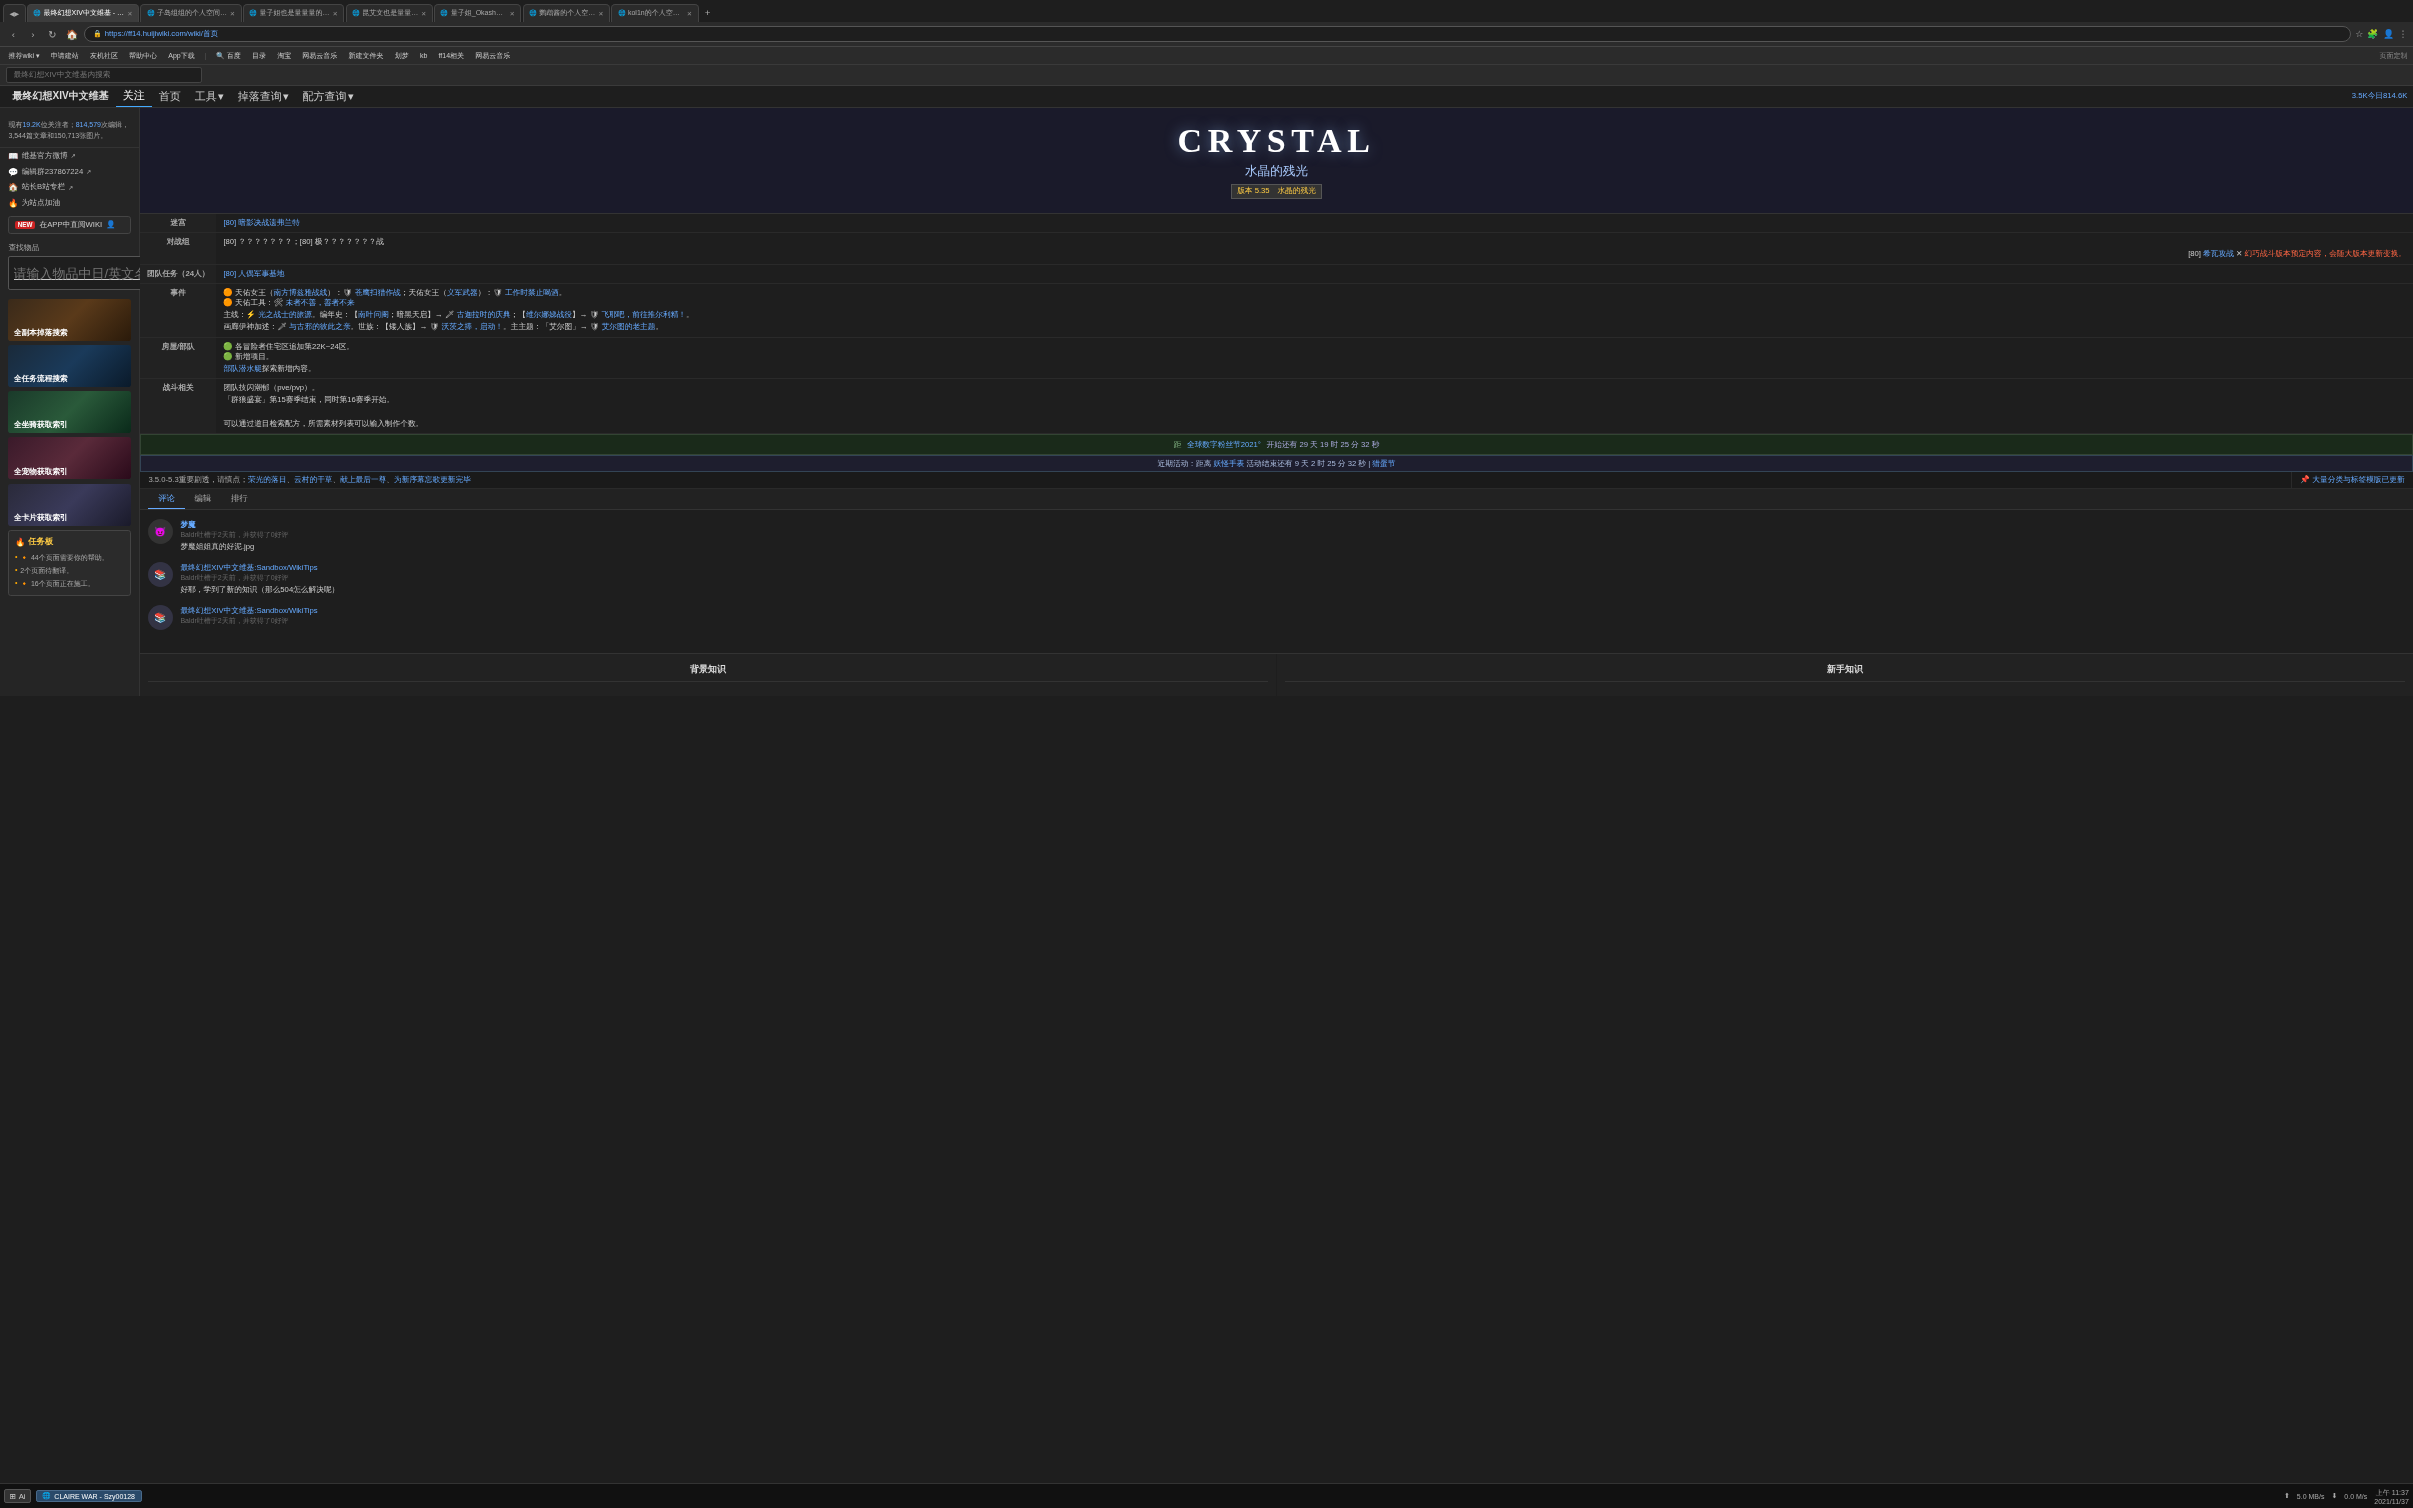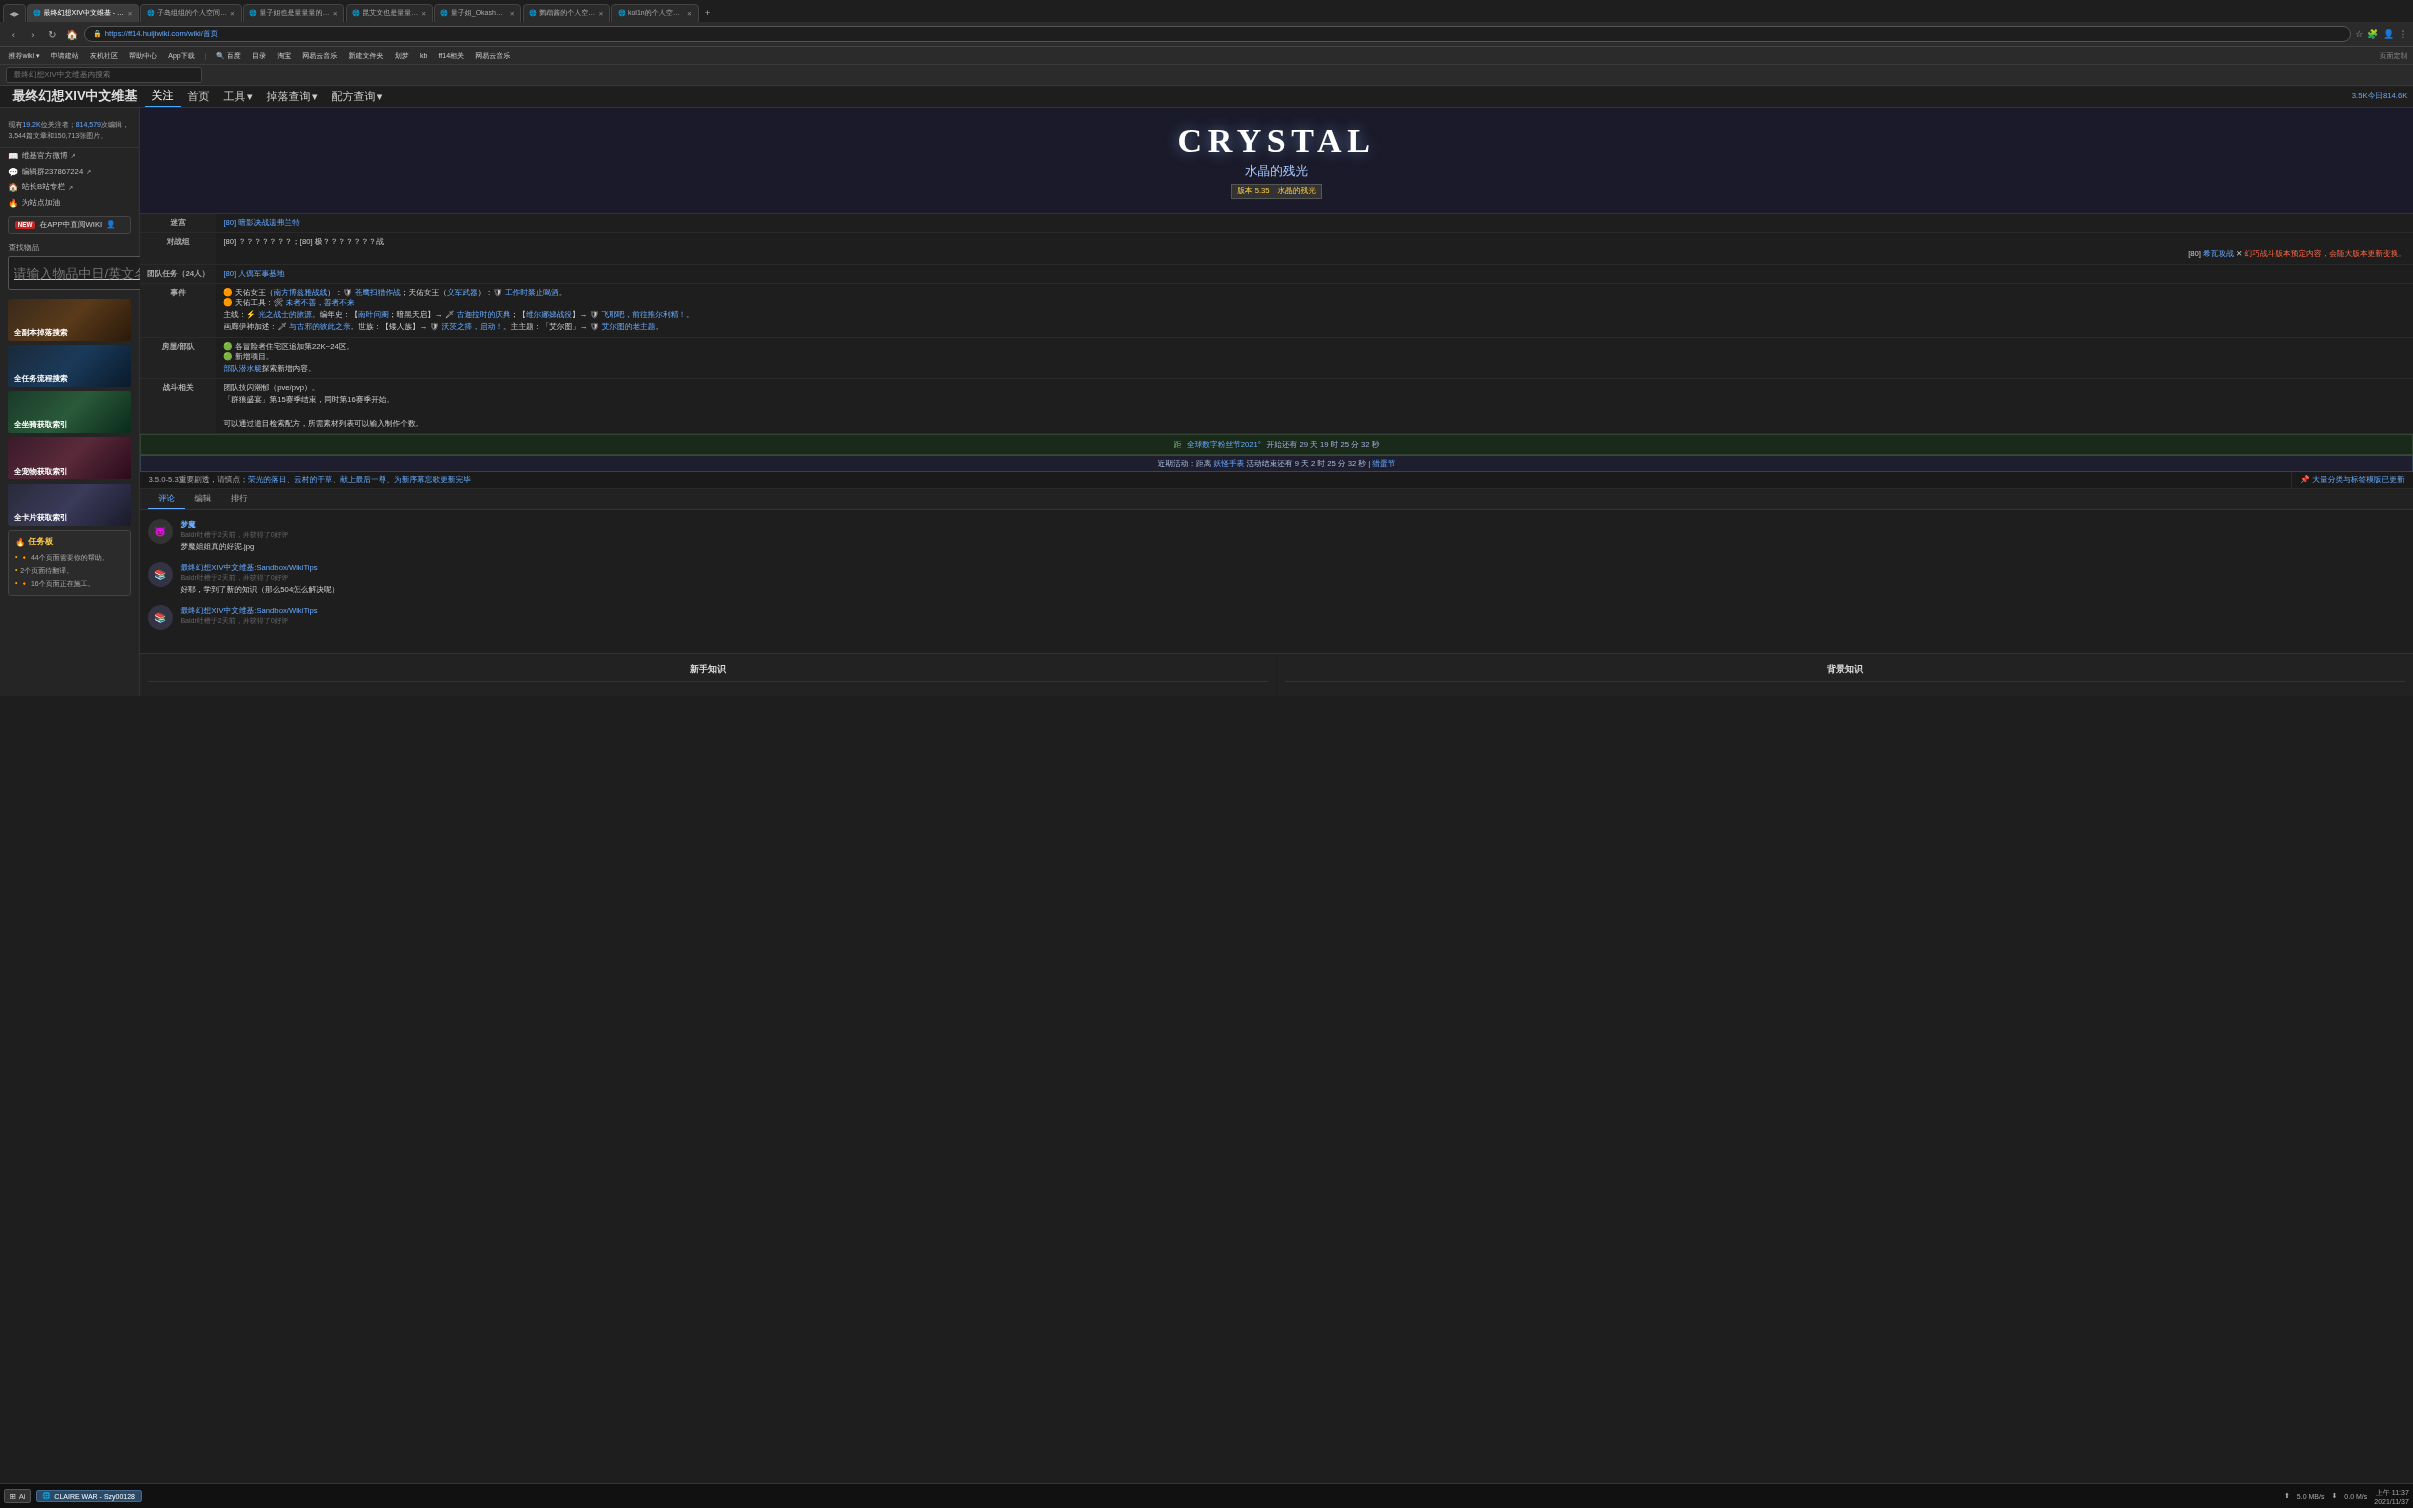--- a/index.html
+++ b/index.html
@@ -21,21 +21,21 @@
     .toolbar-icon { color: #aaa; font-size: 9px; cursor: pointer; }
 
     .bookmarks-bar { background: #2b2b2b; padding: 1.4px 5.6px; display: flex; align-items: center; gap: 5.6px; height: 18px; border-bottom: 0.7px solid #3a3a3a; overflow: hidden; font-size: 7px; color: #ccc; }
     .bookmark-item { cursor: pointer; white-space: nowrap; padding: 0.7px 2.8px; border-radius: 2.1px; }
 
     
     .wiki-page { background: #1e1e1e; min-height: calc(100vh - 66px); }
 
     
     .wiki-topnav { background: #1e1e1e; border-bottom: 0.7px solid #333; display: flex; align-items: center; padding: 0 5.6px; height: 22.3px; gap: 0; }
-    .wiki-logo { color: #ddd; font-size: 13px; font-weight: bold; padding: 0 7px; white-space: nowrap; }
+    .wiki-logo { color: #ddd; font-size: 10px; font-weight: bold; padding: 0 7px; white-space: nowrap; }
     .wiki-nav-item { padding: 0 7px; height: 22.3px; display: flex; align-items: center; color: #ccc; font-size: 11px; cursor: pointer; white-space: nowrap; }
     .wiki-nav-item.active { color: #fff; border-bottom: 1.4px solid #4af; }
     .wiki-nav-dropdown { display: flex; align-items: center; gap: 1.4px; }
     .wiki-nav-right { margin-left: auto; display: flex; align-items: center; gap: 4.2px; font-size: 7.7px; color: #6af; }
 
     
     .wiki-main { display: flex; background: #1e1e1e; }
 
     
     .wiki-sidebar { width: 140px; min-width: 140px; background: #252525; border-right: 0.7px solid #333; padding: 5.6px 0; }
@@ -402,24 +402,24 @@
           <div class="comment-avatar" style="background:#334;">📚</div>
           <div class="comment-body">
             <div><a class="comment-link">最终幻想XIV中文维基:Sandbox/WikiTips</a></div>
             <div class="comment-meta">Baldr吐槽于2天前，并获得了0好评</div>
           </div>
         </div>
       </div>
 
       <div class="bottom-sections">
         <div class="bottom-section">
+          <div class="bottom-section-title">背景知识</div>
+        </div>
+        <div class="bottom-section">
           <div class="bottom-section-title">新手知识</div>
-        </div>
-        <div class="bottom-section">
-          <div class="bottom-section-title">背景知识</div>
         </div>
       </div>
 
     </div>
   </div>
 </div>
 
 <div style="background:#111; border-top:0.7px solid #333; display:flex; align-items:center; padding:1.4px 4.2px; height:25px; position:fixed; bottom:0; left:0; right:0; z-index:1000;">
   <div style="display:flex; align-items:center; gap:2.8px; background:#333; border:0.7px solid #555; border-radius:2.1px; padding:1.4px 4.2px; margin-right:5.6px; cursor:pointer; font-size:7.7px; color:#ccc;">
     <span>⊞</span>

